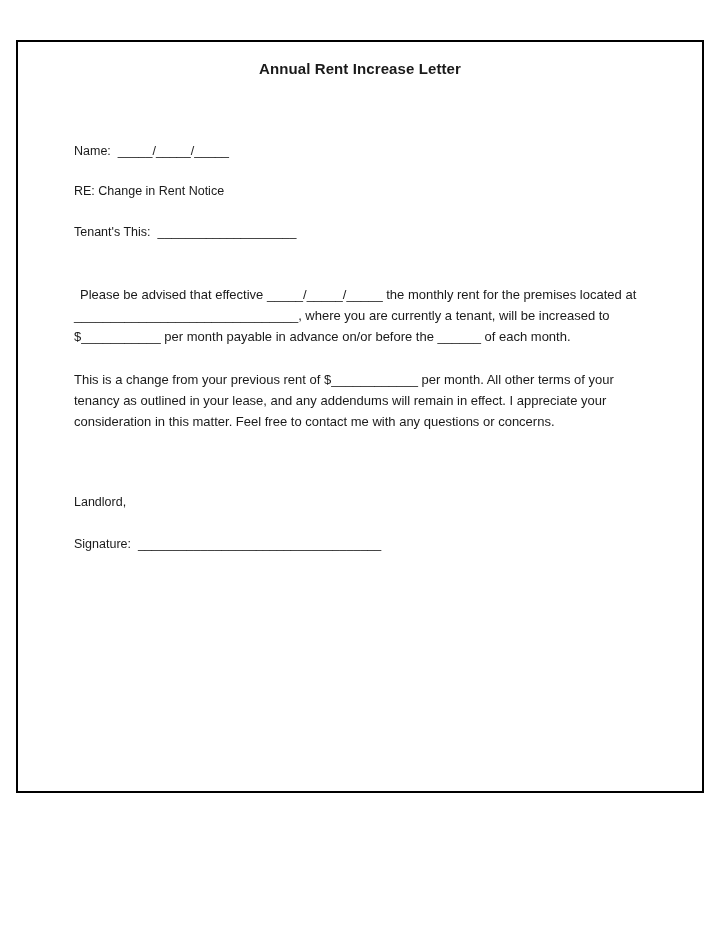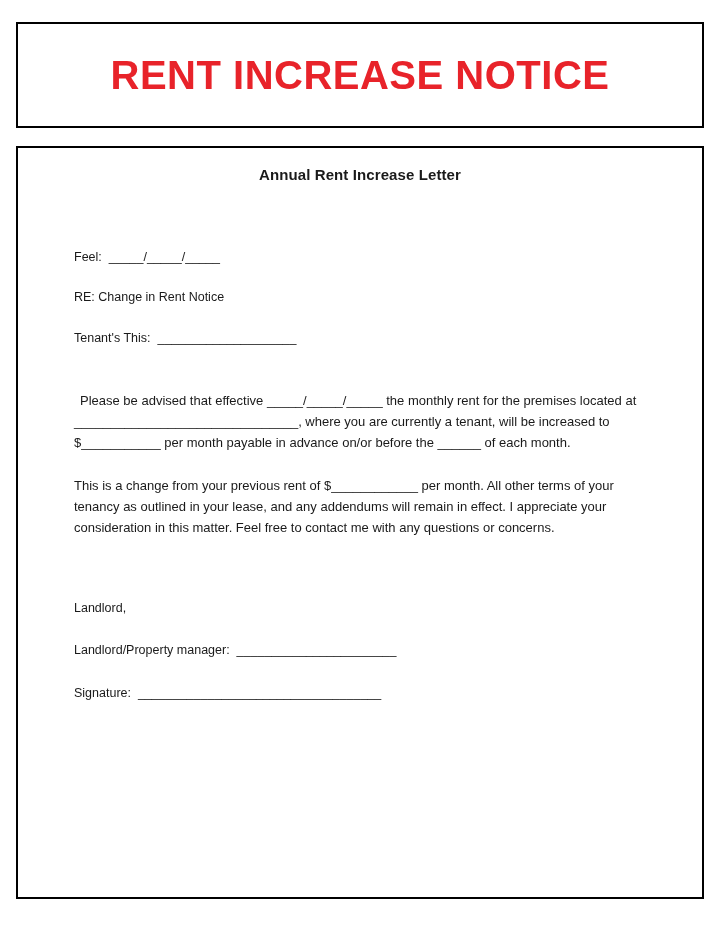--- a/index.html
+++ b/index.html
@@ -95,38 +95,34 @@
   }
   .ul {
     white-space: pre;
   }
 </style>
 </head>
 <body>
 
 <div class="page">
 
-  <div class="title-box">
-    <div class="title-text">RENT INCREASE NOTICE</div>
-  </div>
 
   <div class="letter-box">
 
     <div class="letter-heading">Annual Rent Increase Letter</div>
 
-    <div class="field-line blk-date ul">Feel:  _____/_____/_____</div>
+    <div class="field-line blk-date ul">Name:  _____/_____/_____</div>
 
     <div class="field-line blk-re">RE: Change in Rent Notice</div>
 
     <div class="field-line blk-tenant ul">Tenant's This:  ____________________</div>
 
     <p class="para para-1">Please be advised that effective _____/_____/_____ the monthly rent for the premises located at _______________________________, where you are currently a tenant, will be increased to $___________ per month payable in advance on/or before the ______ of each month.</p>
 
     <p class="para para-2">This is a change from your previous rent of $____________ per month. All other terms of your tenancy as outlined in your lease, and any addendums will remain in effect. I appreciate your consideration in this matter. Feel free to contact me with any questions or concerns.</p>
 
     <div class="field-line blk-sincerely">Landlord,</div>
 
-    <div class="field-line blk-landlord ul">Landlord/Property manager:  _______________________</div>
 
     <div class="field-line blk-signature ul">Signature:  ___________________________________</div>
 
   </div>
 </div>
 
 </body></html>

